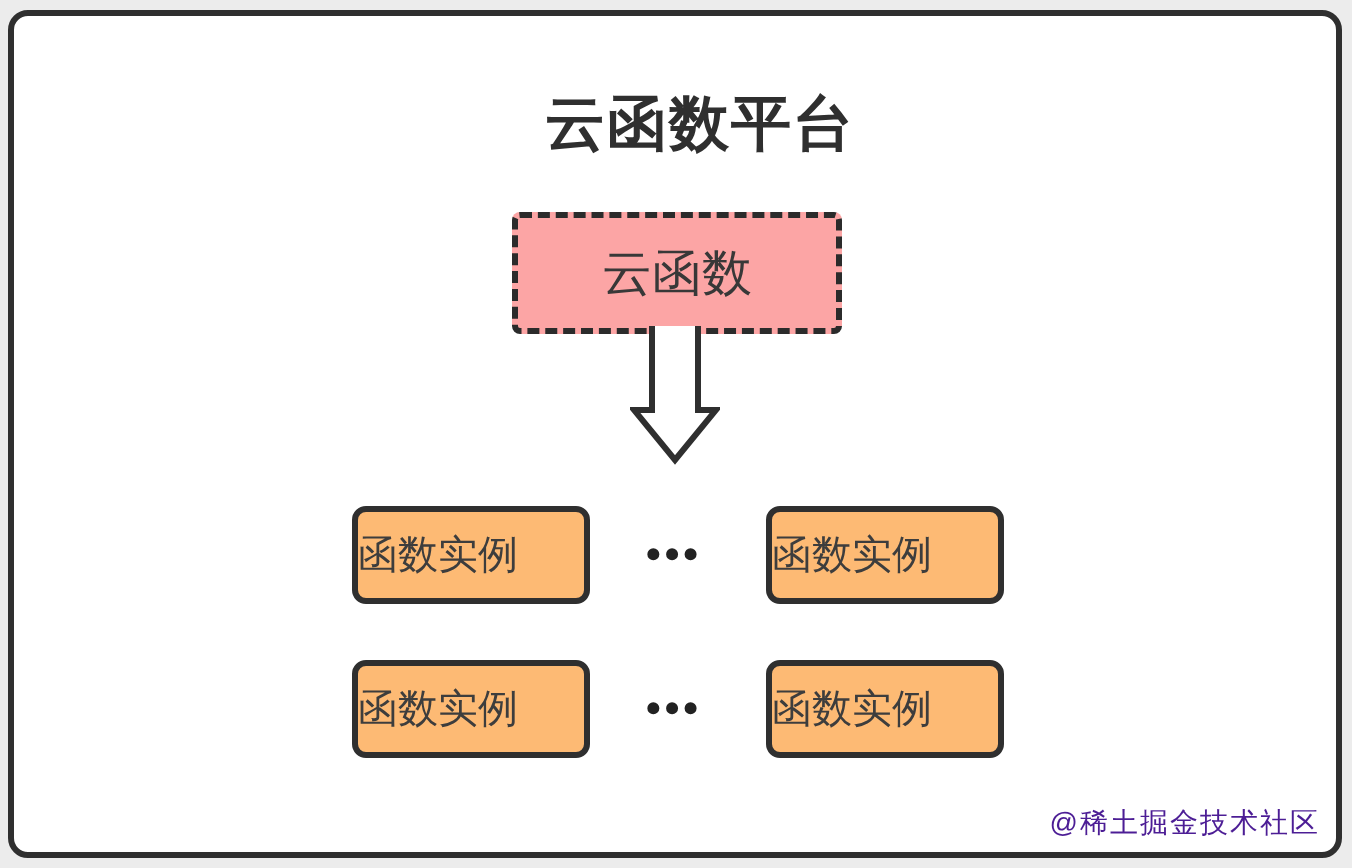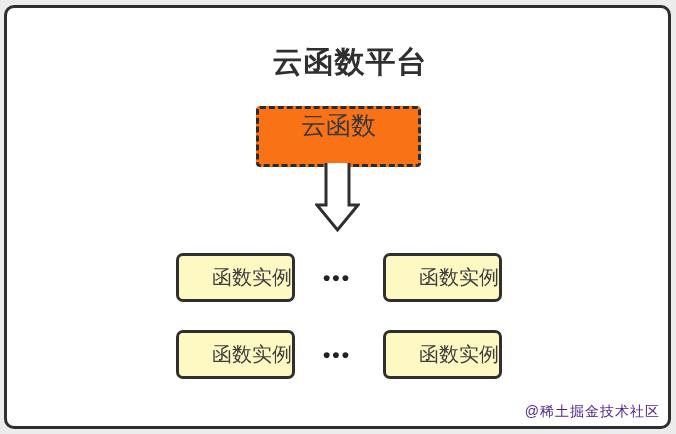--- a/index.html
+++ b/index.html
@@ -37,41 +37,42 @@
     margin: 12px;
   }
   .cloud-node {
     position: absolute;
     left: 256px;
     top: 106px;
     width: 159px;
     height: 55px;
     border: 3px dashed #2b2b2b;
     border-radius: 4px;
-    background: #f97316;
+    background: #fca5a5;
     display: flex;
+    align-items: center;
     justify-content: center;
     font-size: 25px;
     color: #383838;
   }
   .arrow-svg {
     position: absolute;
     left: 315px;
     top: 161px;
   }
   .instance-box {
     position: absolute;
     width: 113px;
     height: 43px;
     border: 3px solid #2f2f2f;
     border-radius: 7px;
-    background: #fef9c3;
+    background: #fdba74;
     display: flex;
     align-items: center;
-    justify-content: flex-end;
+    justify-content: flex-start;
     font-size: 20px;
     color: #3d3d3d;
   }
   .row1 { top: 253px; }
   .row2 { top: 330px; }
   .col-left  { left: 176px; }
   .col-right { left: 383px; }
   .dots {
     position: absolute;
     width: 44px;

